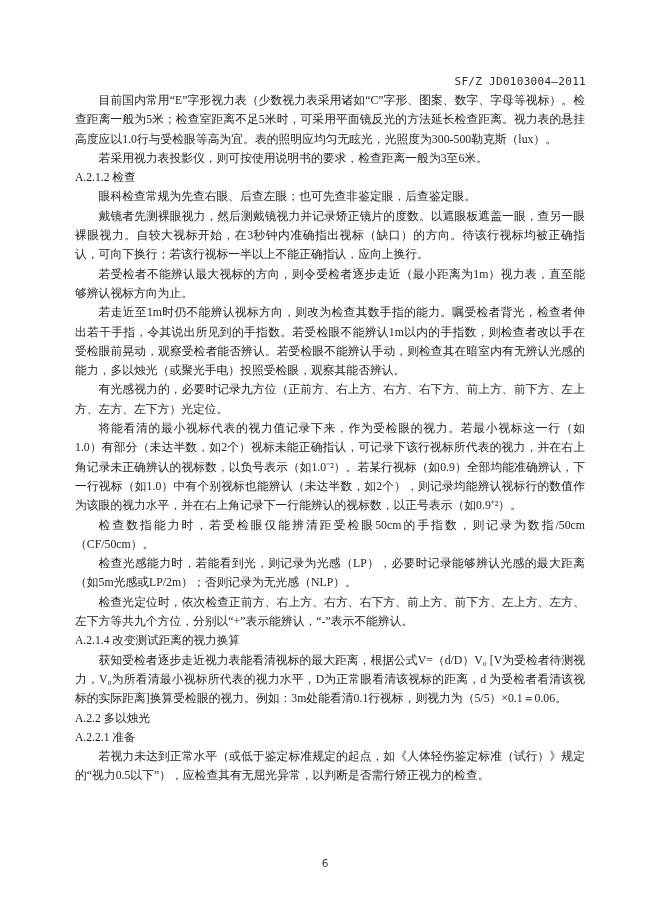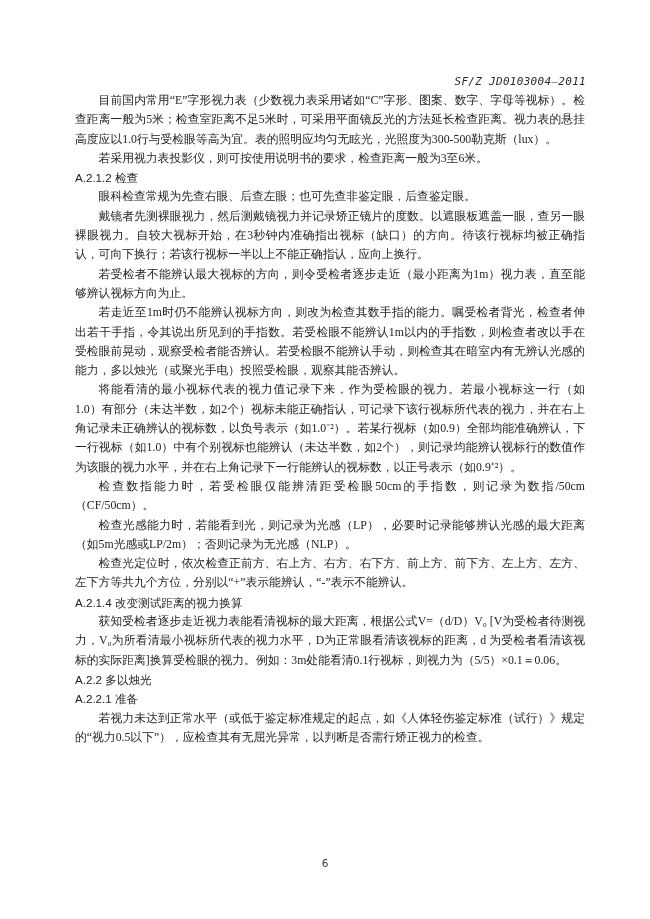--- a/index.html
+++ b/index.html
@@ -17,21 +17,20 @@
     color: #262626;
   }
   .doc-header {
     position: absolute;
     top: 75px;
     right: 64px;
     font-size: 11px;
     letter-spacing: 0.3px;
     color: #2b2b2b;
     font-family: "DejaVu Sans Mono", monospace;
-    font-style: italic;
   }
   .content {
     position: absolute;
     left: 75px;
     top: 91px;
     width: 510px;
     font-size: 11.8px;
     line-height: 19.3px;
     text-align: justify;
     text-justify: inter-ideograph;
@@ -39,21 +38,21 @@
   }
   .content p {
     margin: 0;
     padding: 0;
   }
   .para {
     text-indent: 2em;
   }
   .clause-heading {
     text-indent: 0;
-    font-family: Liberation Sans, sans-serif;
+    font-family: Liberation Serif, serif;
     font-size: 11.6px;
     color: #1e1e1e;
   }
   .page-number {
     position: absolute;
     top: 857px;
     left: 0;
     width: 100%;
     text-align: center;
     font-size: 10.5px;
@@ -69,20 +68,21 @@
   <div class="doc-header">SF/Z JD0103004—2011</div>
 
   <div class="content">
     <p class="para">目前国内常用“E”字形视力表（少数视力表采用诸如“C”字形、图案、数字、字母等视标）。检查距离一般为5米；检查室距离不足5米时，可采用平面镜反光的方法延长检查距离。视力表的悬挂高度应以1.0行与受检眼等高为宜。表的照明应均匀无眩光，光照度为300-500勒克斯（lux）。</p>
     <p class="para">若采用视力表投影仪，则可按使用说明书的要求，检查距离一般为3至6米。</p>
     <p class="clause-heading">A.2.1.2 检查</p>
     <p class="para">眼科检查常规为先查右眼、后查左眼；也可先查非鉴定眼，后查鉴定眼。</p>
     <p class="para">戴镜者先测裸眼视力，然后测戴镜视力并记录矫正镜片的度数。以遮眼板遮盖一眼，查另一眼裸眼视力。自较大视标开始，在3秒钟内准确指出视标（缺口）的方向。待该行视标均被正确指认，可向下换行；若该行视标一半以上不能正确指认，应向上换行。</p>
     <p class="para">若受检者不能辨认最大视标的方向，则令受检者逐步走近（最小距离为1m）视力表，直至能够辨认视标方向为止。</p>
     <p class="para">若走近至1m时仍不能辨认视标方向，则改为检查其数手指的能力。嘱受检者背光，检查者伸出若干手指，令其说出所见到的手指数。若受检眼不能辨认1m以内的手指数，则检查者改以手在受检眼前晃动，观察受检者能否辨认。若受检眼不能辨认手动，则检查其在暗室内有无辨认光感的能力，多以烛光（或聚光手电）投照受检眼，观察其能否辨认。</p>
+    <p class="para">有光感视力的，必要时记录九方位（正前方、右上方、右方、右下方、前上方、前下方、左上方、左方、左下方）光定位。</p>
     <p class="para">将能看清的最小视标代表的视力值记录下来，作为受检眼的视力。若最小视标这一行（如1.0）有部分（未达半数，如2个）视标未能正确指认，可记录下该行视标所代表的视力，并在右上角记录未正确辨认的视标数，以负号表示（如1.0⁻²）。若某行视标（如0.9）全部均能准确辨认，下一行视标（如1.0）中有个别视标也能辨认（未达半数，如2个），则记录均能辨认视标行的数值作为该眼的视力水平，并在右上角记录下一行能辨认的视标数，以正号表示（如0.9⁺²）。</p>
     <p class="para">检查数指能力时，若受检眼仅能辨清距受检眼50cm的手指数，则记录为数指/50cm（CF/50cm）。</p>
     <p class="para">检查光感能力时，若能看到光，则记录为光感（LP），必要时记录能够辨认光感的最大距离（如5m光感或LP/2m）；否则记录为无光感（NLP）。</p>
     <p class="para">检查光定位时，依次检查正前方、右上方、右方、右下方、前上方、前下方、左上方、左方、左下方等共九个方位，分别以“+”表示能辨认，“-”表示不能辨认。</p>
     <p class="clause-heading">A.2.1.4 改变测试距离的视力换算</p>
     <p class="para">获知受检者逐步走近视力表能看清视标的最大距离，根据公式V=（d/D）V₀ [V为受检者待测视力，V₀为所看清最小视标所代表的视力水平，D为正常眼看清该视标的距离，d 为受检者看清该视标的实际距离]换算受检眼的视力。例如：3m处能看清0.1行视标，则视力为（5/5）×0.1＝0.06。</p>
     <p class="clause-heading">A.2.2 多以烛光</p>
     <p class="clause-heading">A.2.2.1 准备</p>
     <p class="para">若视力未达到正常水平（或低于鉴定标准规定的起点，如《人体轻伤鉴定标准（试行）》规定的“视力0.5以下”），应检查其有无屈光异常，以判断是否需行矫正视力的检查。</p>
   </div>

